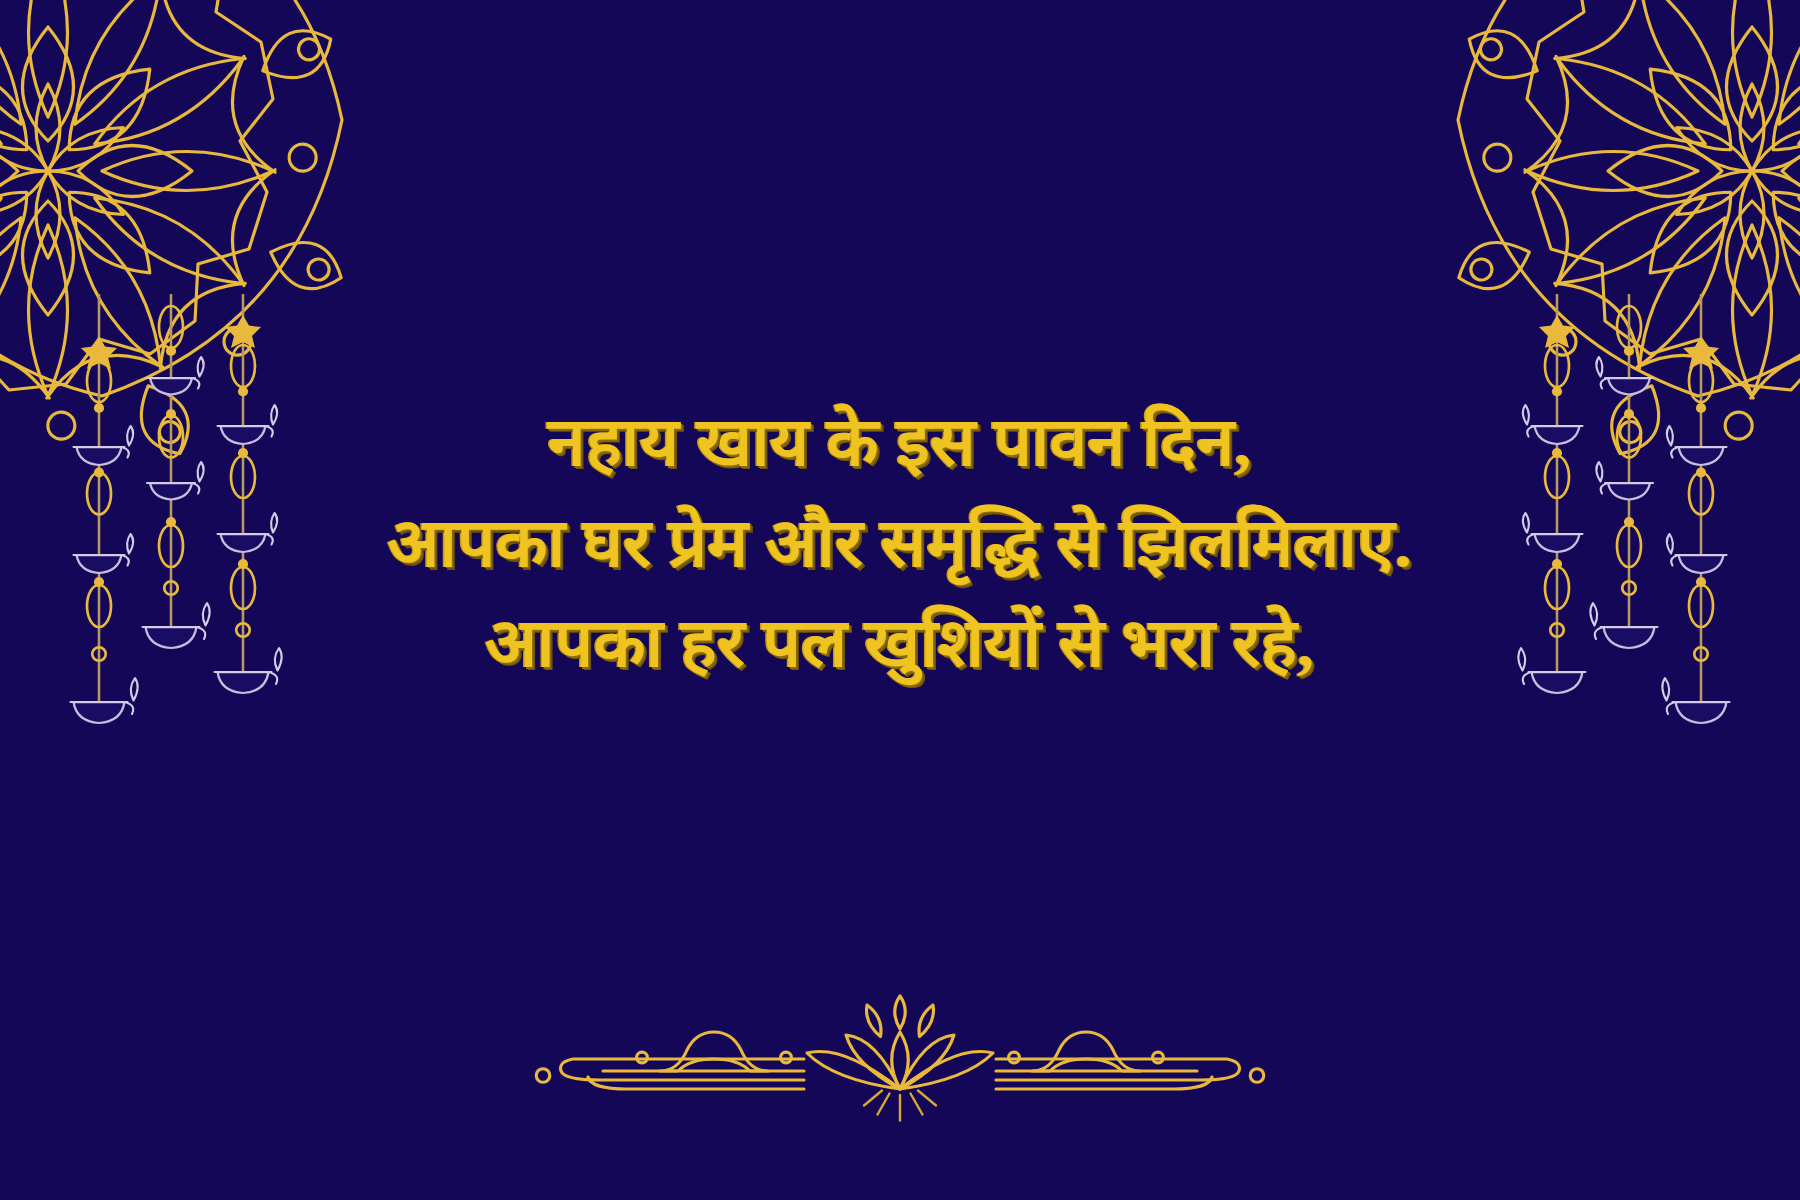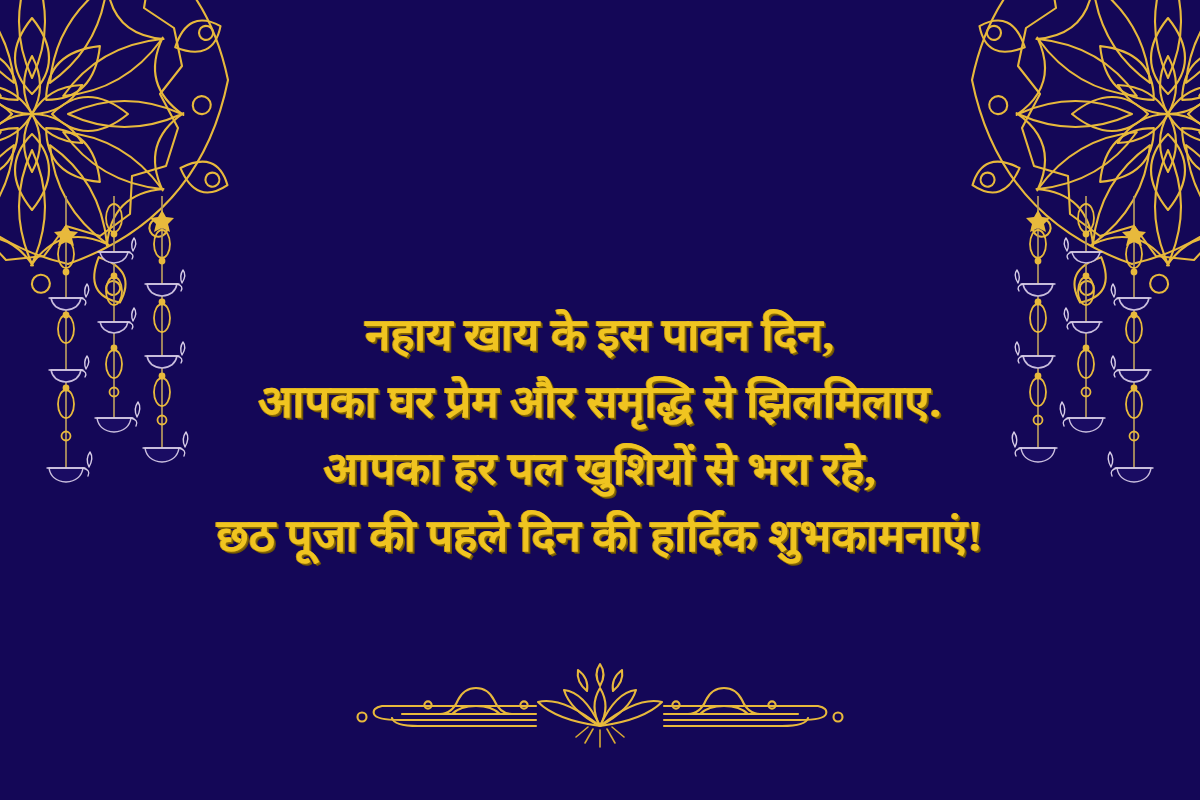--- a/index.html
+++ b/index.html
@@ -101,21 +101,20 @@
     stroke-linejoin: round;
   }
 
   
   #greeting {
     position: absolute;
     left: 0;
     right: 0;
     top: 262px;
     text-align: center;
-    margin-top: 40px;
   }
   #greeting .line {
     display: block;
     color: #f0c420;
     font-family: "Liberation Serif", "DejaVu Serif", serif;
     font-weight: 700;
     font-size: 45px;
     line-height: 67px;
     letter-spacing: 0.3px;
     white-space: nowrap;
@@ -738,21 +737,20 @@
           <path class="flame" d="M23,-1 Q28,-10 24,-16 Q19,-9 23,-1 Z"></path>
         </g>
       </g>
     </svg>
   </div>
 
   <div id="greeting">
     <span class="line" style="color: rgb(240, 196, 32);">नहाय खाय के इस पावन दिन,</span>
     <span class="line" style="color: rgb(240, 196, 32);">आपका घर प्रेम और समृद्धि से झिलमिलाए.</span>
     <span class="line" style="color: rgb(240, 196, 32);">आपका हर पल खुशियों से भरा रहे,</span>
-    <span class="line" style="color: rgb(240, 196, 32);">छठ पूजा की पहले दिन की हार्दिक शुभकामनाएं!</span>
   </div>
 
   <div class="divider">
     <svg viewBox="0 0 520 105" xmlns="http://www.w3.org/2000/svg" aria-hidden="true">
 
       <g transform="translate(260,0)">
         <g class="gold-stroke">
 
           <path d="M0,78 Q-11,58 0,40 Q11,58 0,78 Z"></path>
 

